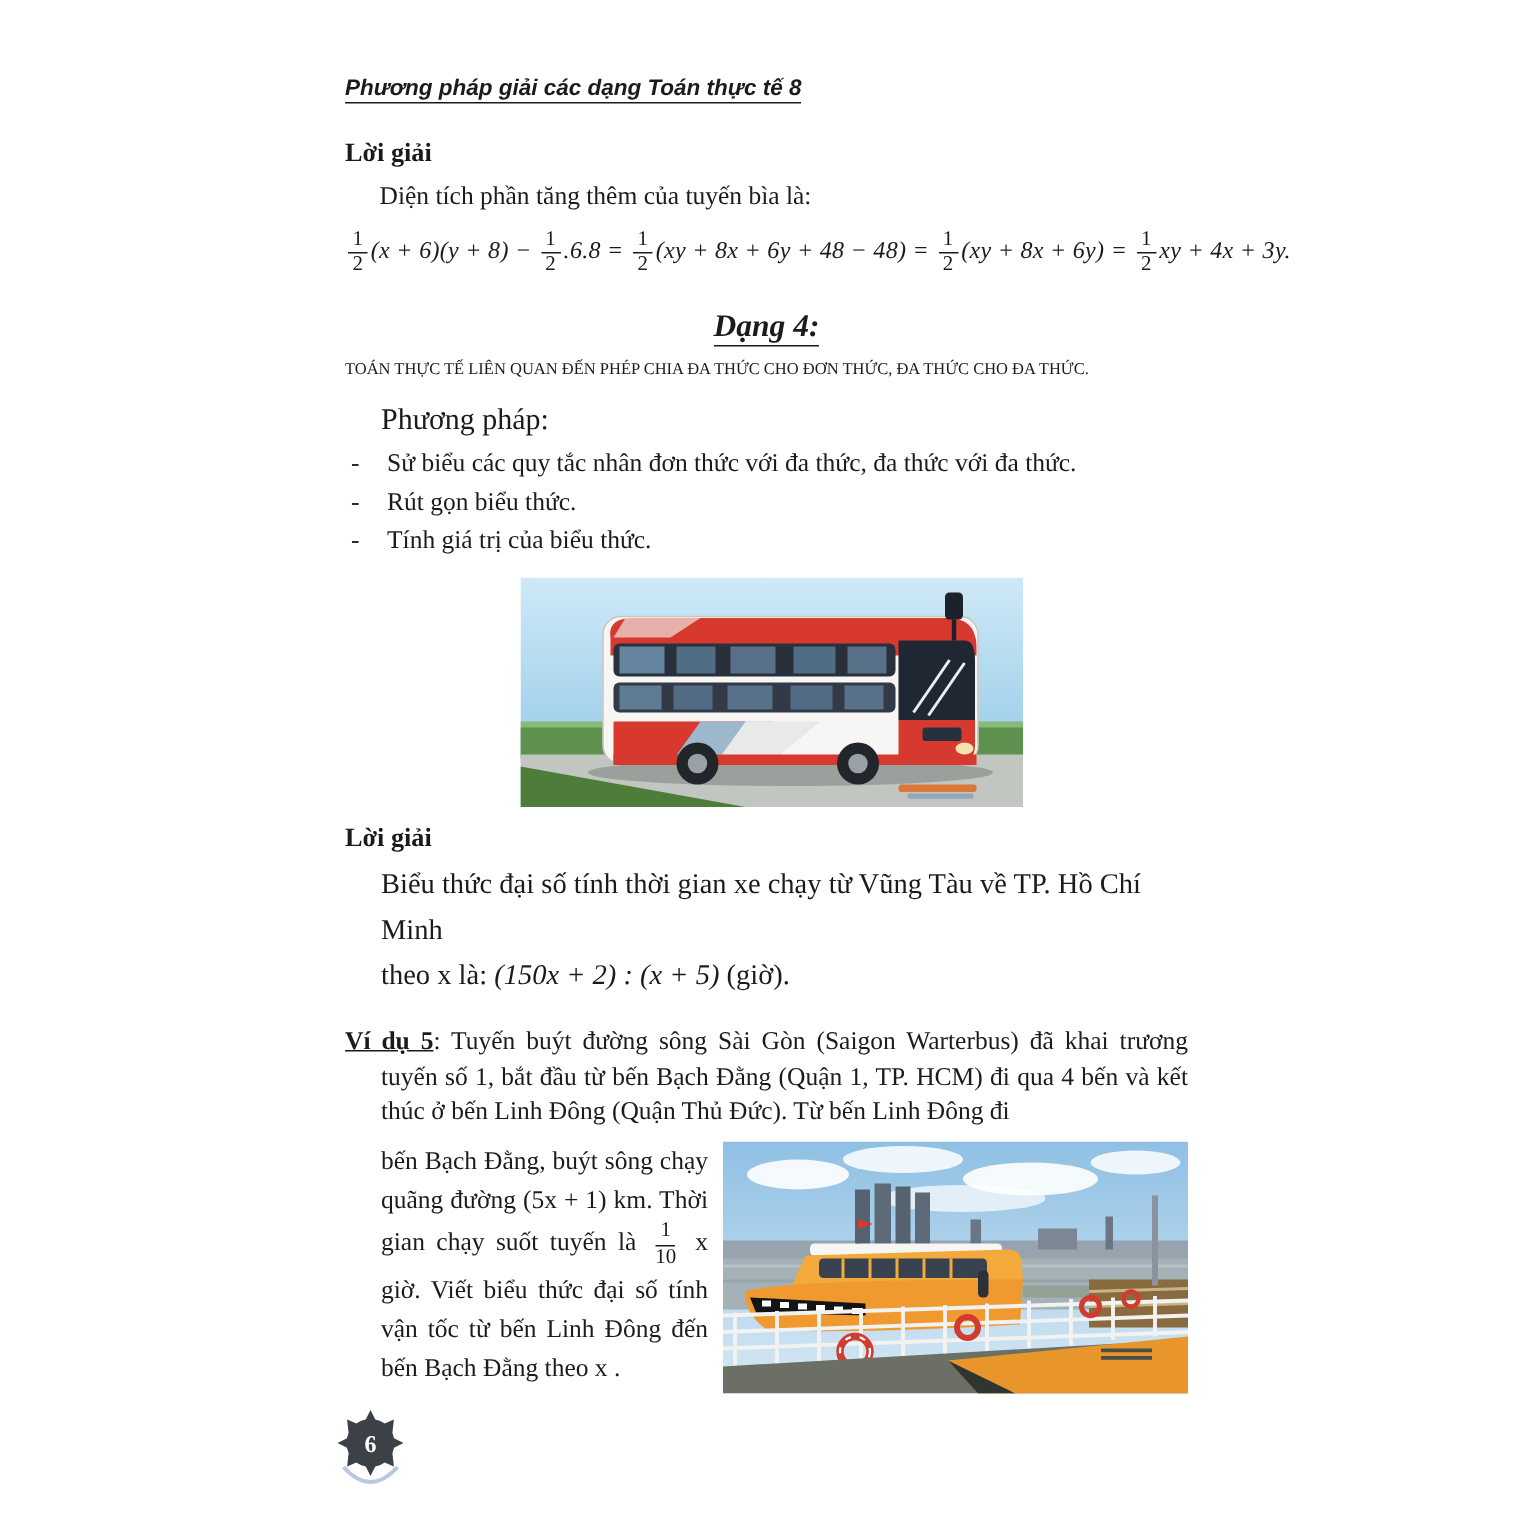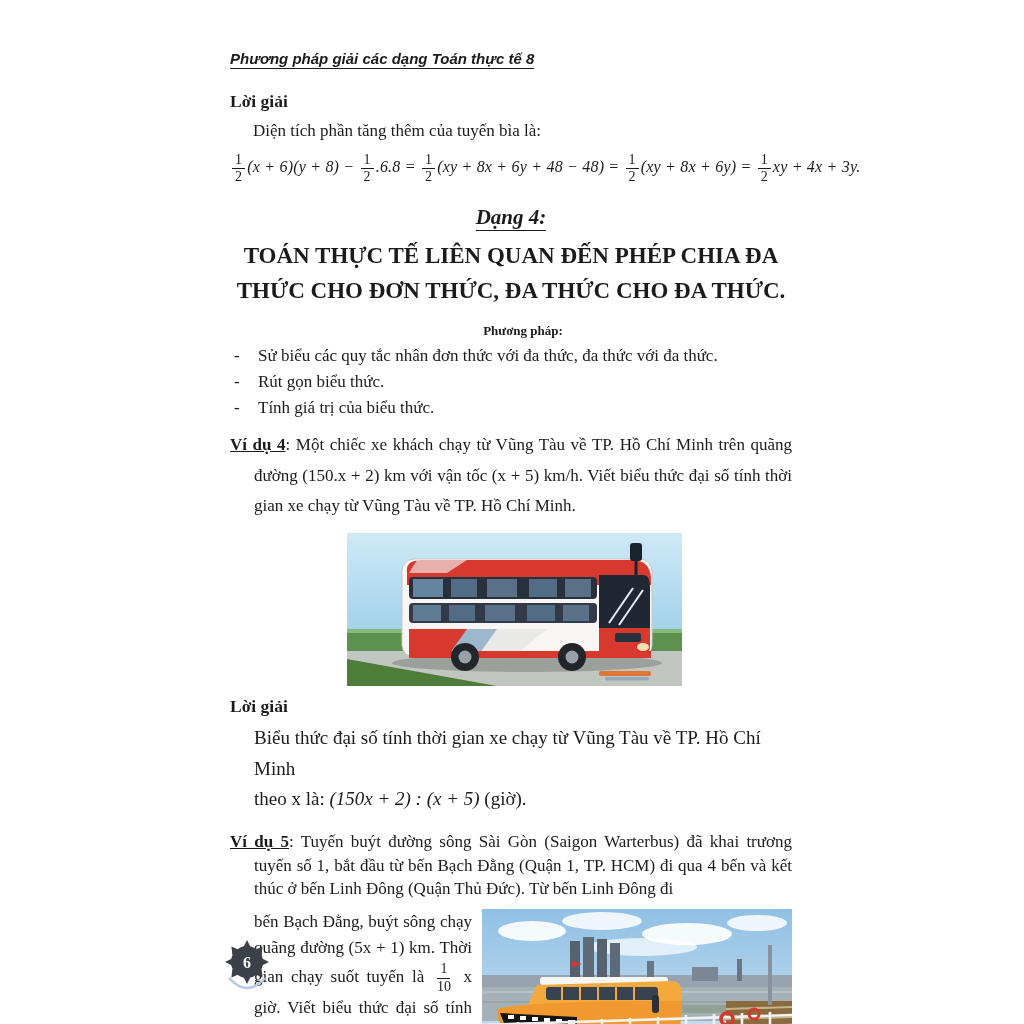--- a/index.html
+++ b/index.html
@@ -29,23 +29,23 @@
   .frac .num{border-bottom:1px solid #1b1b1b;padding:0 3px;}
   .frac .den{padding:0 3px;}
   .formula-line{font-size:16px;margin-top:8px;white-space:nowrap;letter-spacing:.2px;}
 
   
   .dang-label{
     font-size:21px;font-weight:bold;font-style:italic;margin-top:20px;text-align:center;
   }
   .dang-label span{border-bottom:1.5px solid #1b1b1b;padding-bottom:1px;}
   .dang-title{
-    font-size:23px;font-weight:bold;text-align:center;line-height:1.55;margin-top:8px;
-  }
-  .method-head{font-size:13px;font-weight:bold;margin:14px 0 4px 24px;text-align:center;}
+    font-size:11px;font-weight:normal;line-height:1.55;margin-top:8px;
+  }
+  .method-head{font-size:20px;font-weight:normal;margin:14px 0 4px 24px;}
   .bullet-row{display:flex;font-size:17px;line-height:1.52;}
   .bullet-row .dash{width:24px;padding-left:4px;}
 
   
   .example{font-size:17px;text-align:justify;padding-left:24px;text-indent:-24px;}
   .ex4{line-height:1.78;margin-top:10px;}
   .ex5{line-height:1.38;margin-top:16px;}
   .ex-label{font-weight:bold;text-decoration:underline;}
 
   .photo{display:block;}
@@ -105,21 +105,20 @@
   </div>
   <div class="bullet-row">
     <span class="dash">-</span>
     <span>Rút gọn biểu thức.</span>
   </div>
   <div class="bullet-row">
     <span class="dash">-</span>
     <span>Tính giá trị của biểu thức.</span>
   </div>
 
-  <p class="example ex4"><span class="ex-label">Ví dụ 4</span><span>: Một chiếc xe khách chạy từ Vũng Tàu về TP. Hồ Chí Minh trên quãng đường (150.x + 2) km với vận tốc (x + 5) km/h. Viết biểu thức đại số tính thời gian xe chạy từ Vũng Tàu về TP. Hồ Chí Minh.</span></p>
 
   <div class="bus-wrap">
     <svg class="photo" width="335" height="153" viewBox="0 0 335 153" xmlns="http://www.w3.org/2000/svg">
       <defs>
         <linearGradient id="sky1" x1="0" y1="0" x2="0" y2="1">
           <stop offset="0" stop-color="#cfe9f7"></stop>
             <stop offset="0.7" stop-color="#9fd0ea"></stop>
         </linearGradient>
       </defs>
       <rect width="335" height="153" fill="url(#sky1)"></rect>

